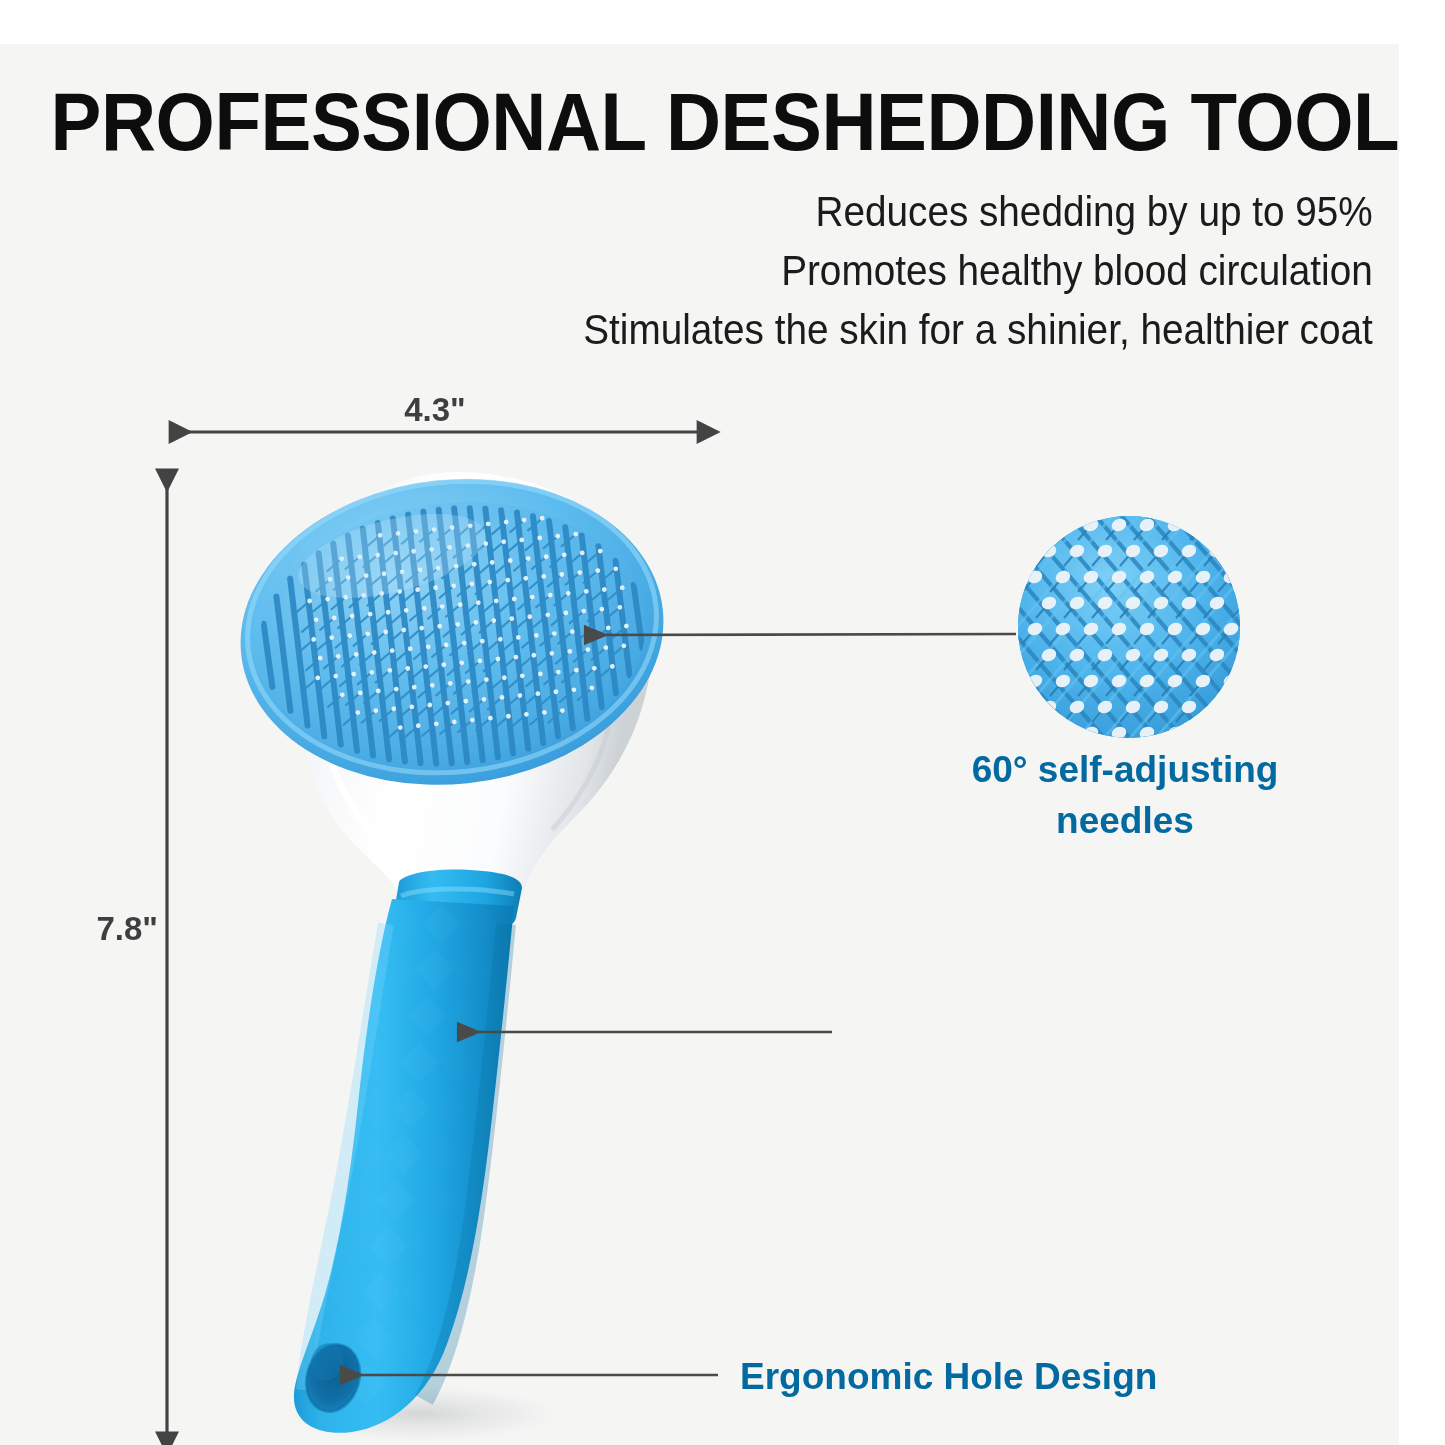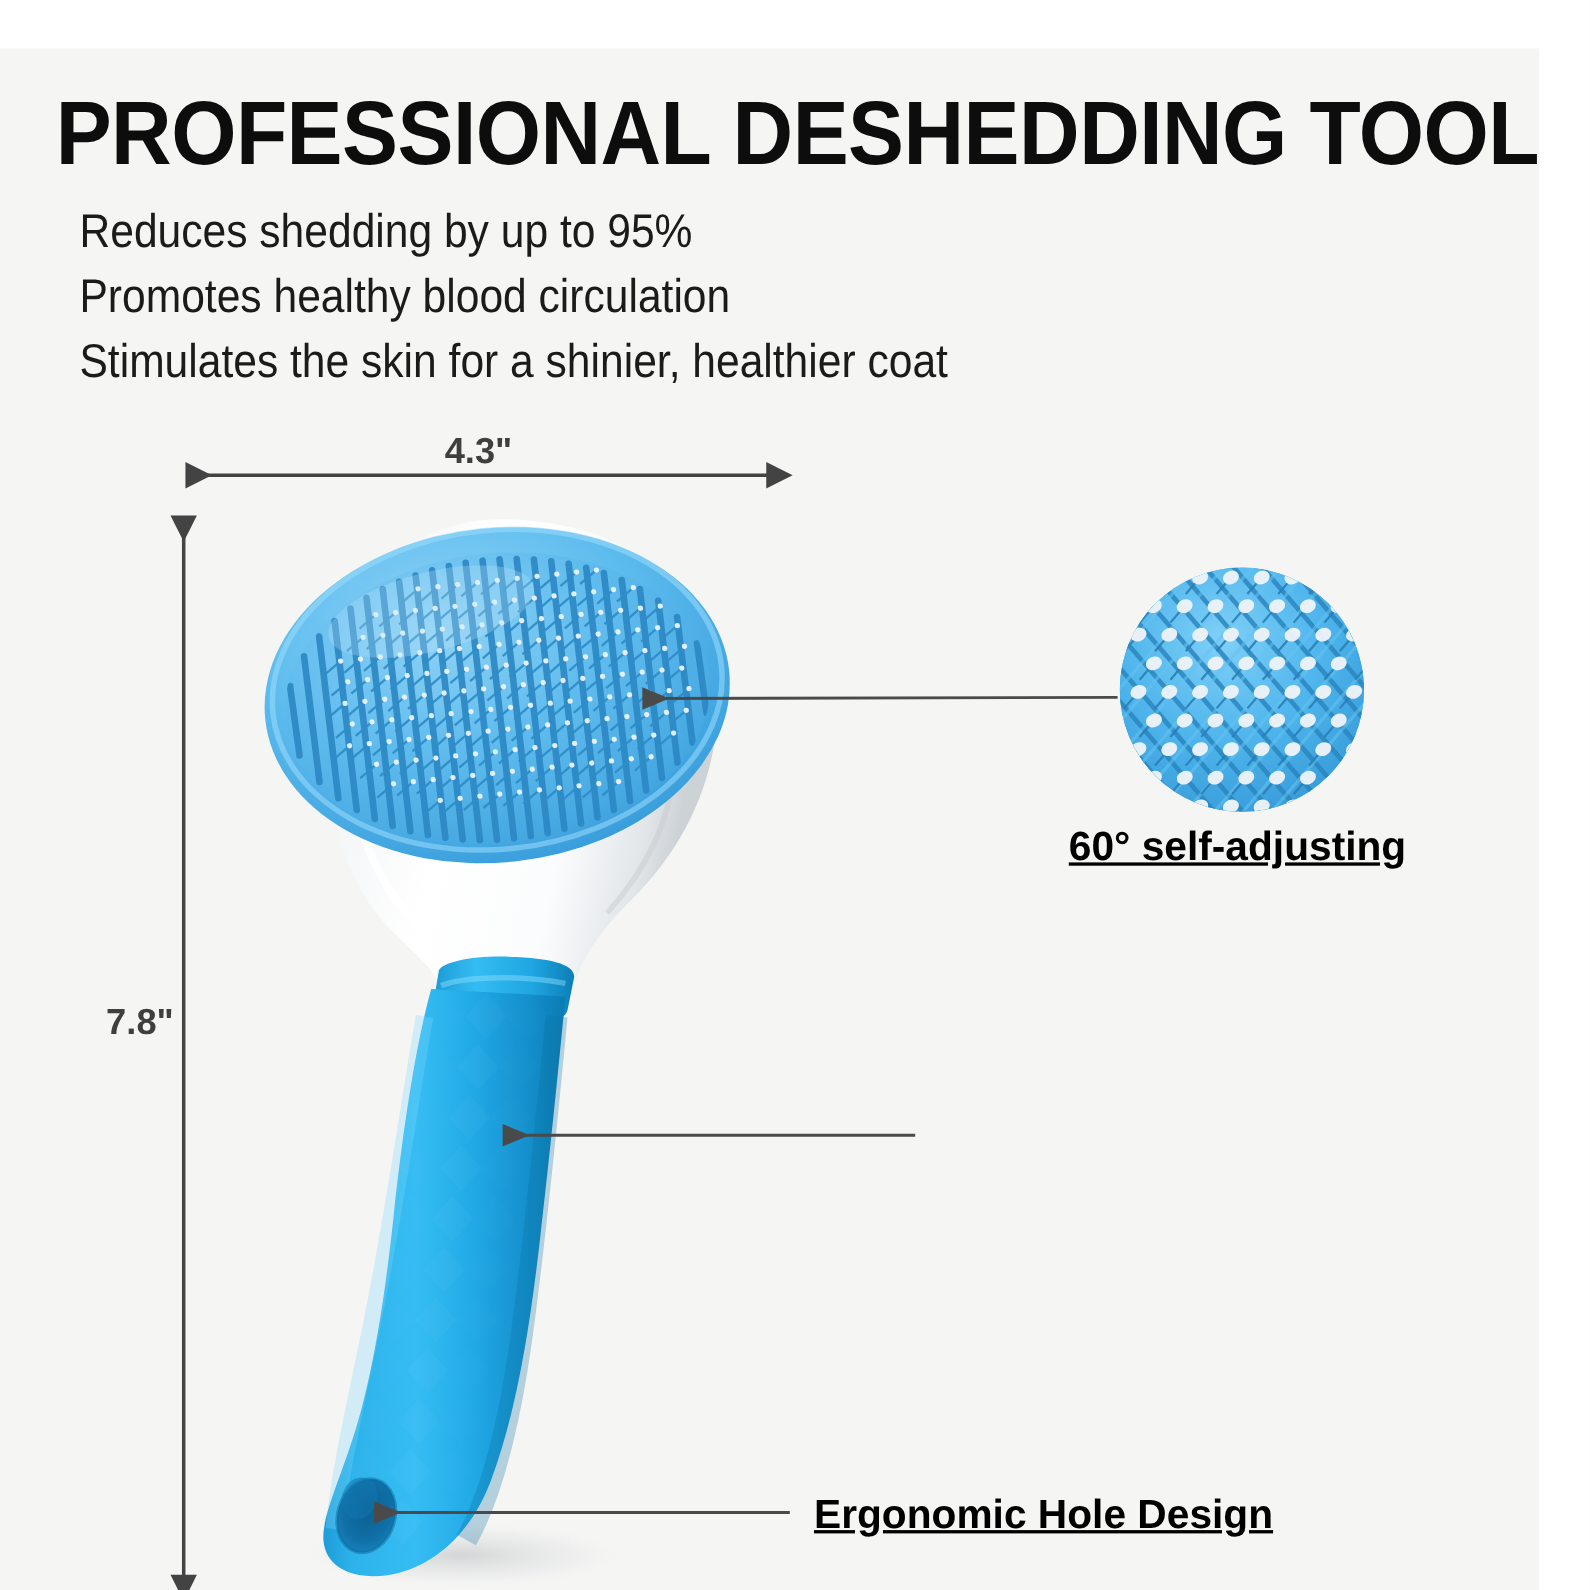--- a/index.html
+++ b/index.html
@@ -34,21 +34,21 @@
     color: #0d0d0d;
     transform: scaleX(0.93);
     transform-origin: center top;
     white-space: nowrap;
   }
   #subtitle {
     position: absolute;
     left: 0;
     top: 138px;
     width: 1445px;
-    text-align: left;
+    text-align: right;
   }
   #subtitle .sub-line {
     font-size: 43px;
     line-height: 59px;
     font-weight: 400;
     color: #1b1b1b;
     transform: scaleX(0.90);
     transform-origin: center;
     white-space: nowrap;
   }
@@ -71,23 +71,22 @@
     width: 1445px;
     height: 1445px;
     overflow: visible;
     pointer-events: none;
   }
 
   
   .callout {
     position: absolute;
     font-weight: 700;
-    color: #000000;
+    color: #0369a1;
     white-space: nowrap;
-    text-decoration: underline;
   }
   #callout-needles {
     left: 880px;
     top: 700px;
     width: 490px;
     text-align: center;
     font-size: 37px;
     line-height: 51px;
   }
   #callout-ergonomic {
@@ -925,20 +924,21 @@
     <line x1="832" y1="988" x2="459" y2="988" stroke="#4a4a4a" stroke-width="2.6" marker-end="url(#leadArrow)"></line>
 
     <line x1="718" y1="1331" x2="342" y2="1331" stroke="#4a4a4a" stroke-width="2.6" marker-end="url(#leadArrow)"></line>
   </svg>
 
   <div class="dim-label" id="dim-width-label">4.3"</div>
   <div class="dim-label" id="dim-height-label">7.8"</div>
 
   <div class="callout" id="callout-needles">
     <div>60° self-adjusting</div>
+    <div>needles</div>
   </div>
 
 
   <div class="callout" id="callout-suspension">
     <div>Ergonomic Hole Design</div>
   </div>
 
 </div>
 
 </body></html>

